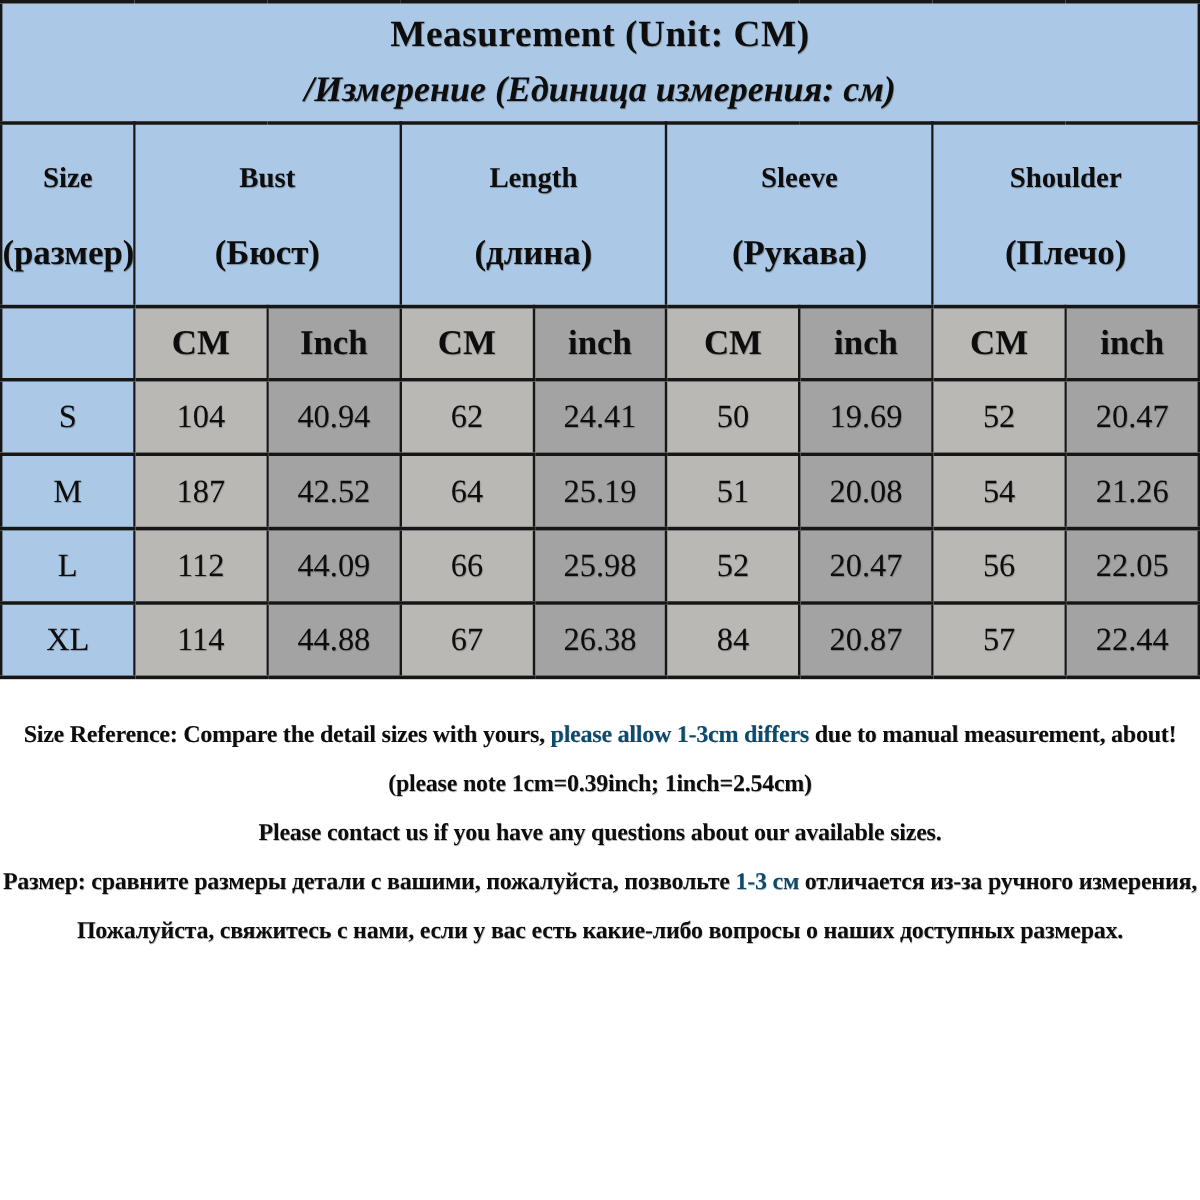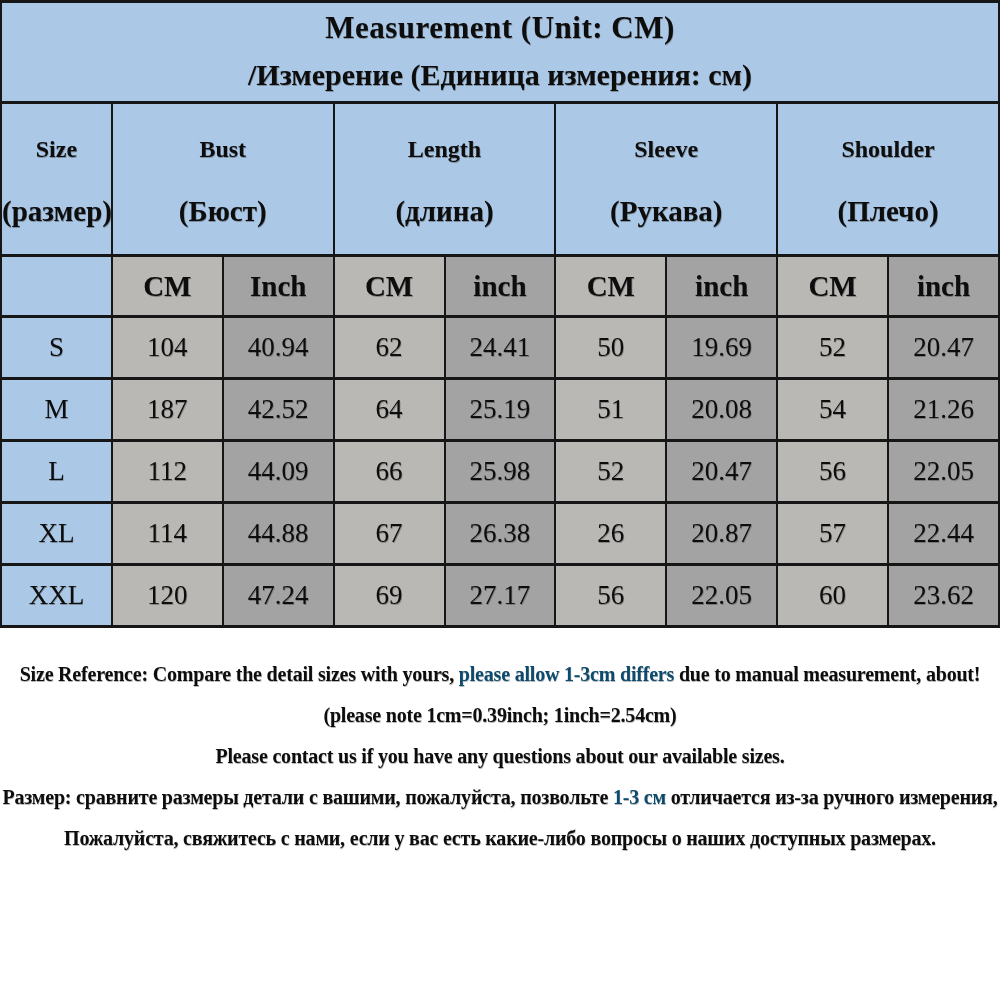--- a/index.html
+++ b/index.html
@@ -37,20 +37,21 @@
   .title-line1 {
     font-size: 31px;
     font-weight: bold;
     line-height: 46px;
     letter-spacing: 0.5px;
   }
   .title-line2 {
     font-size: 30px;
     font-weight: bold;
     line-height: 48px;
+    font-style: italic;
   }
   .group-header-row th { height: 150px; }
   .hdr-en {
     font-size: 24px;
     font-weight: bold;
     line-height: 64px;
   }
   .hdr-ru {
     font-size: 29px;
     font-weight: bold;
@@ -170,35 +171,24 @@
     <td class="c-white">20.47</td>
     <td class="c-gray">56</td>
     <td class="c-white">22.05</td>
   </tr>
   <tr class="data-row">
     <td class="c-blue">XL</td>
     <td class="c-gray">114</td>
     <td class="c-white">44.88</td>
     <td class="c-gray">67</td>
     <td class="c-white">26.38</td>
-    <td class="c-gray">26</td>
+    <td class="c-gray">84</td>
     <td class="c-white">20.87</td>
     <td class="c-gray">57</td>
     <td class="c-white">22.44</td>
-  </tr>
-  <tr class="data-row">
-    <td class="c-blue">XXL</td>
-    <td class="c-gray">120</td>
-    <td class="c-white">47.24</td>
-    <td class="c-gray">69</td>
-    <td class="c-white">27.17</td>
-    <td class="c-gray">56</td>
-    <td class="c-white">22.05</td>
-    <td class="c-gray">60</td>
-    <td class="c-white">23.62</td>
   </tr>
 </tbody>
   </table>
 
 <div class="notes">
   <div class="note-line">
     <span>Size Reference: Compare the detail sizes with yours, </span><span class="note-red">please allow 1-3cm differs</span><span> due to manual measurement, about!</span>
   </div>
   <div class="note-line">(please note 1cm=0.39inch; 1inch=2.54cm)</div>
   <div class="note-line">Please contact us if you have any questions about our available sizes.</div>

